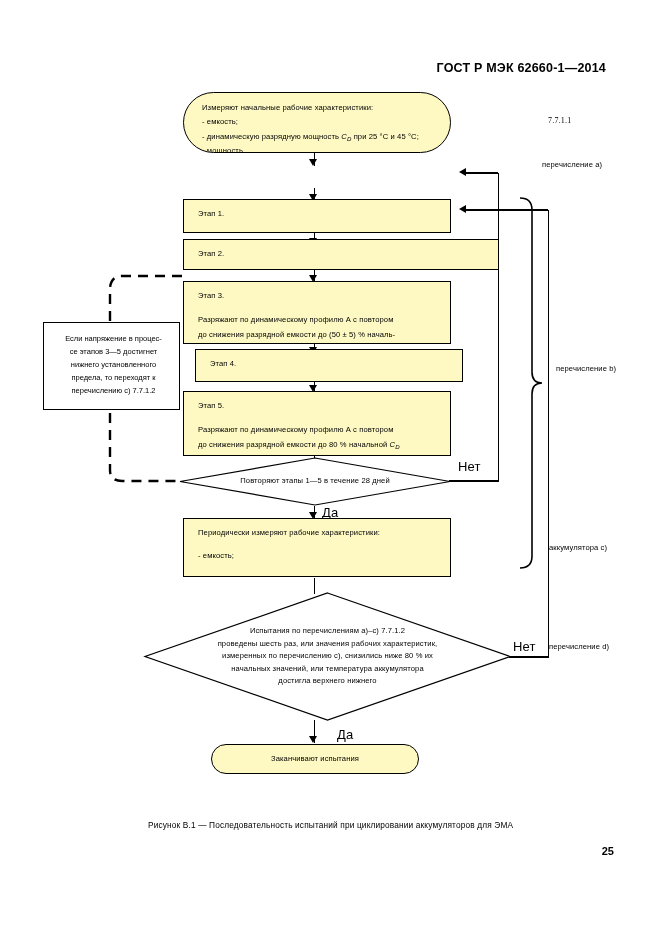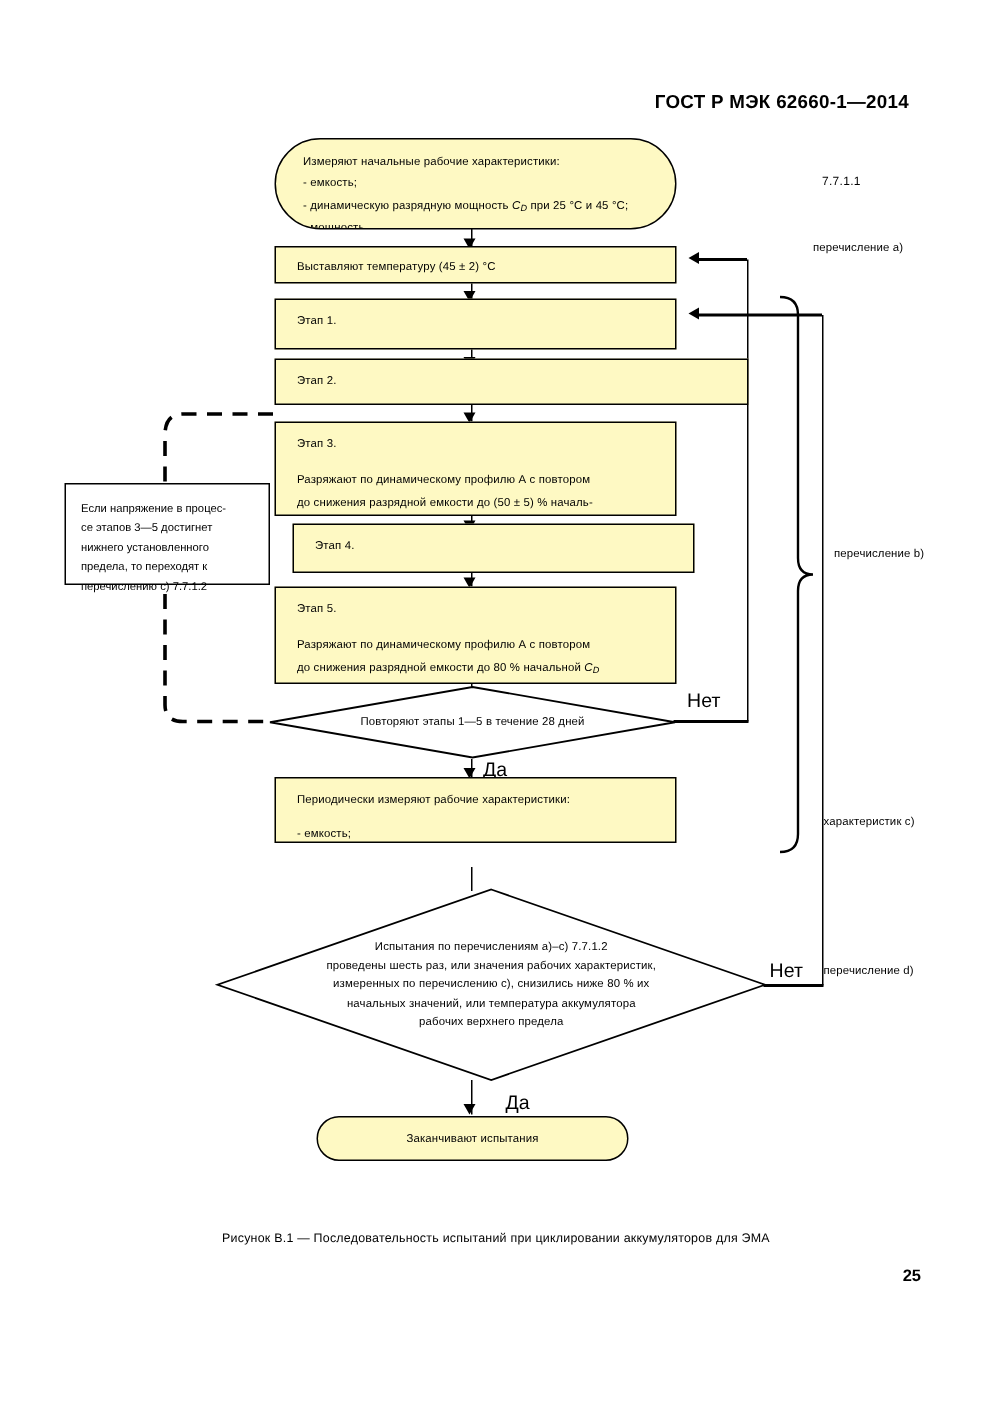--- a/index.html
+++ b/index.html
@@ -215,23 +215,20 @@
     <path d="M 520 198 Q 532 198 532 210 L 532 372 Q 532 383 542 383 Q 532 383 532 394 L 532 556 Q 532 568 520 568" fill="none" stroke="#000" stroke-width="1.6"></path>
   </svg>
 
   <div class="node terminator" style="left:183px; top:92px; width:268px; height:61px;">
     <div class="ln">Измеряют начальные рабочие характеристики:</div>
     <div class="ln">- емкость;</div>
     <div class="ln"><span>- динамическую разрядную мощность </span><span class="ital">C</span><span class="sub ital">D</span><span> при 25 °C и 45 °C;</span></div>
     <div class="ln">- мощность</div>
   </div>
 
-  <div class="node process" style="left:183px; top:164px; width:268px; height:25px; padding-top:6px;">
-    <div class="ln">Выставляют температуру (45 ± 2) °C</div>
-  </div>
 
   <div class="node process" style="left:183px; top:199px; width:268px; height:34px;">
     <div class="ln">Этап 1.</div>
   </div>
 
   <div class="node process" style="left:183px; top:239px; width:316px; height:31px;">
     <div class="ln">Этап 2.</div>
   </div>
 
   <div class="node process" style="left:183px; top:281px; width:268px; height:63px;">
@@ -245,66 +242,66 @@
     <div class="ln">Этап 4.</div>
   </div>
 
   <div class="node process" style="left:183px; top:391px; width:268px; height:65px;">
     <div class="ln">Этап 5.</div>
     <div class="ln" style="height:10px;"></div>
     <div class="ln">Разряжают по динамическому профилю А с повтором</div>
     <div class="ln"><span>до снижения разрядной емкости до 80 % начальной </span><span class="ital">C</span><span class="sub ital">D</span></div>
   </div>
 
-  <div class="note-box" style="left:43px; top:322px; width:137px; height:68px;">
+  <div class="note-box" style="left:43px; top:322px; width:137px; height:88px;text-align:center;">
     <div class="ln">Если напряжение в процес-</div>
     <div class="ln">се этапов 3—5 достигнет</div>
     <div class="ln">нижнего установленного</div>
     <div class="ln">предела, то переходят к</div>
     <div class="ln">перечислению c) 7.7.1.2</div>
   </div>
 
   <div class="diamond-wrap" style="left:180px; top:458px; width:270px; height:47px;">
     <svg viewBox="0 0 270 47" preserveAspectRatio="none">
       <polygon points="135,0 270,23.5 135,47 0,23.5" fill="#fff" stroke="#000" stroke-width="1.2" vector-effect="non-scaling-stroke"></polygon>
     </svg>
     <div class="diamond-text">
       <div>Повторяют этапы 1—5 в течение 28 дней</div>
     </div>
   </div>
   <div class="edge-label" style="left:458px; top:459px;">Нет</div>
   <div class="edge-label" style="left:322px; top:505px;">Да</div>
 
-  <div class="node process" style="left:183px; top:518px; width:268px; height:44px;">
+  <div class="node process" style="left:183px; top:518px; width:268px; height:59px;">
     <div class="ln">Периодически измеряют рабочие характеристики:</div>
     <div class="ln" style="height:9px;"></div>
     <div class="ln">- емкость;</div>
   </div>
 
   <div class="diamond-wrap" style="left:145px; top:593px; width:365px; height:127px;">
     <svg viewBox="0 0 365 127" preserveAspectRatio="none">
       <polygon points="182.5,0 365,63.5 182.5,127 0,63.5" fill="#fff" stroke="#000" stroke-width="1.2" vector-effect="non-scaling-stroke"></polygon>
     </svg>
     <div class="diamond-text">
       <div>Испытания по перечислениям а)–с) 7.7.1.2</div>
       <div>проведены шесть раз, или значения рабочих характеристик,</div>
       <div>измеренных по перечислению с), снизились ниже 80 % их</div>
       <div>начальных значений, или температура аккумулятора</div>
-      <div>рабочих верхнего предела</div>
+      <div>достигла верхнего нижнего</div>
     </div>
   </div>
   <div class="edge-label" style="left:513px; top:639px;">Нет</div>
   <div class="edge-label" style="left:337px; top:727px;">Да</div>
 
   <div class="node terminator centered" style="left:211px; top:744px; width:208px; height:30px;">
     <div class="ln">Заканчивают испытания</div>
   </div>
 
-  <div class="clause-ref" style="left:548px; top:116px;">7.7.1.1</div>
+  <div class="clause-ref" style="left:548px; top:116px;font-family:Liberation Serif, serif;">7.7.1.1</div>
   <div class="side-label" style="left:542px; top:160px;">перечисление а)</div>
   <div class="side-label" style="left:556px; top:364px;">перечисление b)</div>
-  <div class="side-label" style="left:549px; top:543px;">характеристик с)</div>
+  <div class="side-label" style="left:549px; top:543px;">аккумулятора с)</div>
   <div class="side-label" style="left:549px; top:642px;">перечисление d)</div>
 
   <div class="figure-caption">Рисунок В.1 — Последовательность испытаний при циклировании аккумуляторов для ЭМА</div>
   <div class="page-number">25</div>
 
 </div>
 
 </body></html>

